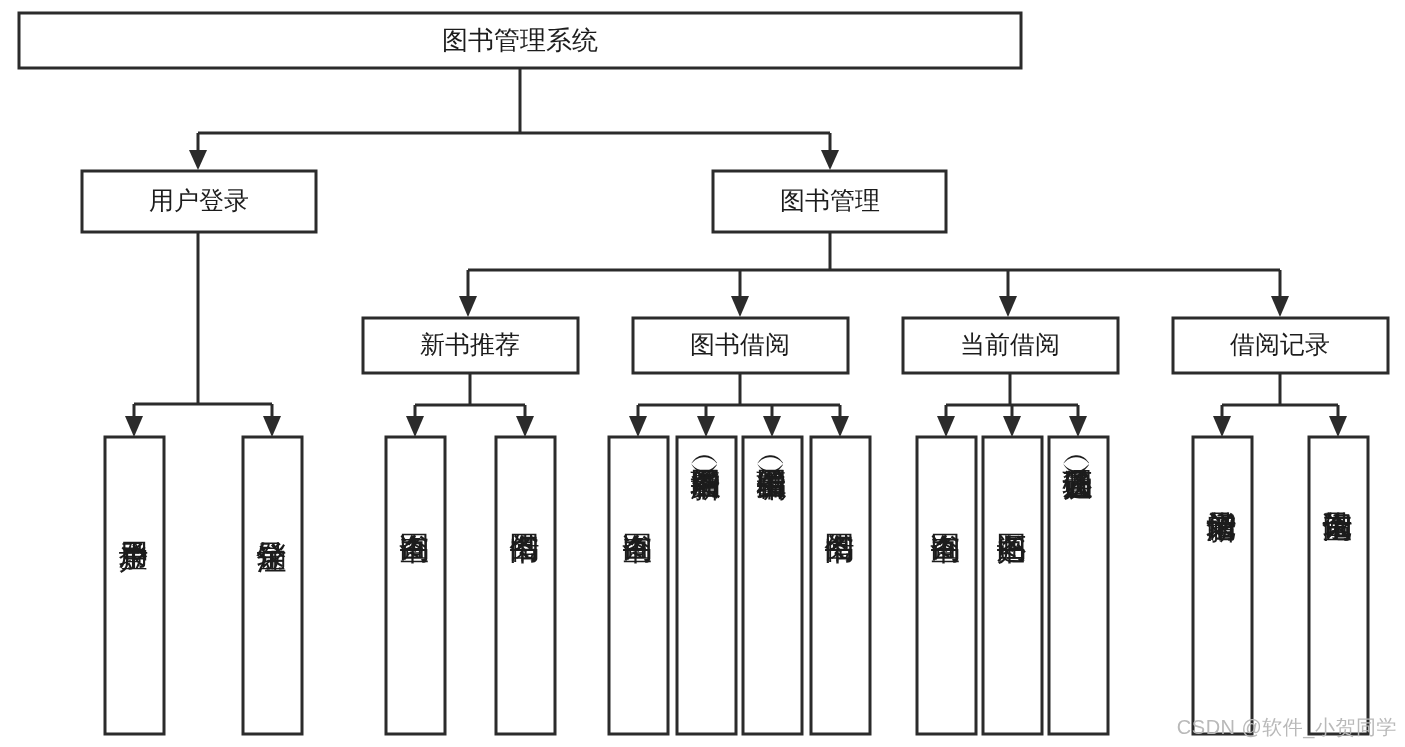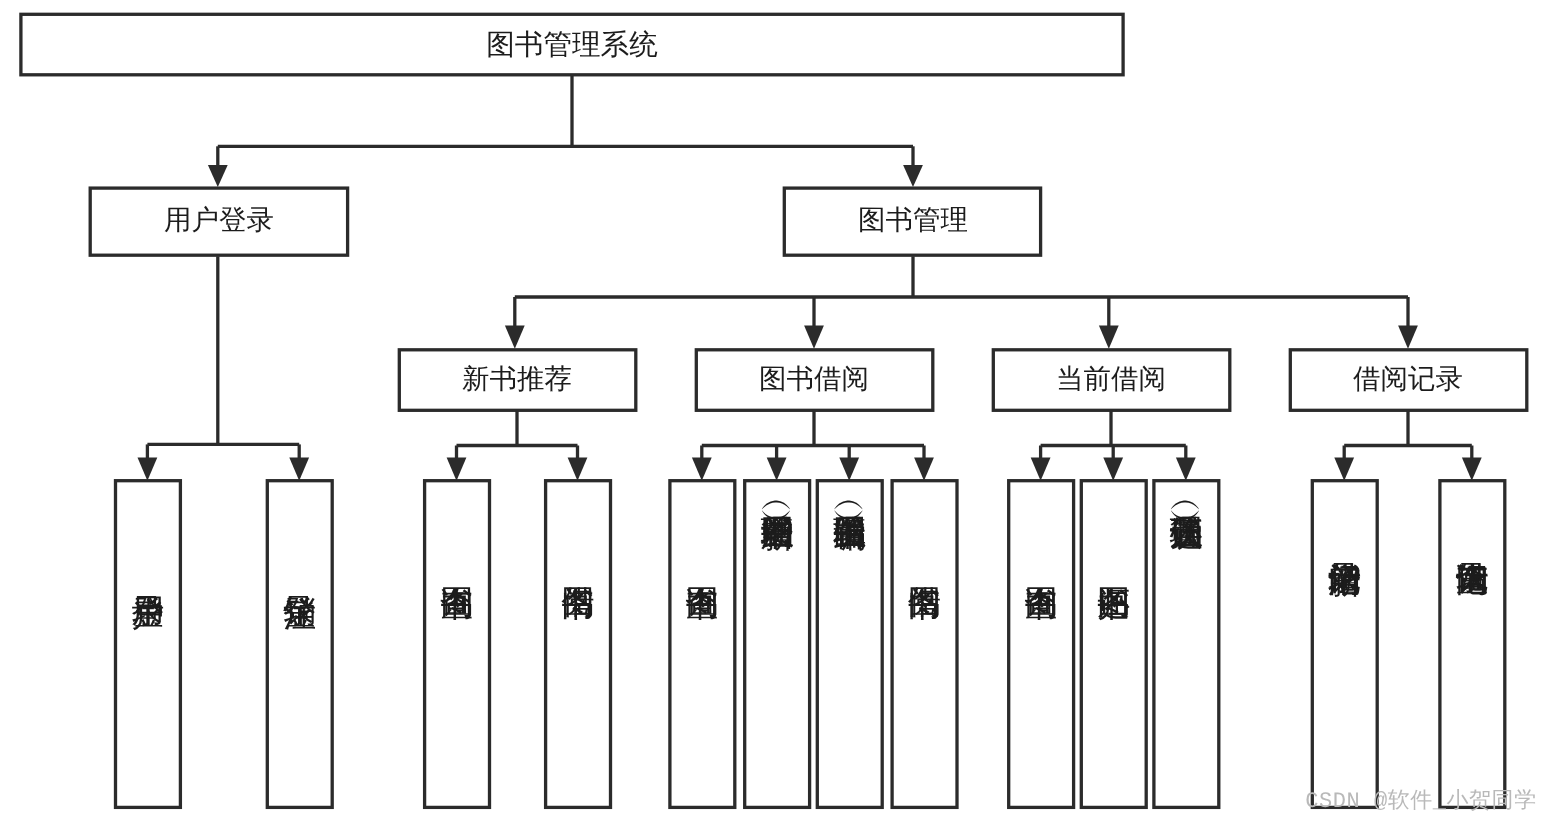--- a/index.html
+++ b/index.html
@@ -53,21 +53,21 @@
     fill: none;
   }
   .arrow-head {
     fill: #2b2b2b;
     stroke: none;
   }
   .watermark {
     position: absolute;
     right: 8px;
     bottom: 6px;
-    font-family: Liberation Mono, monospace;
+    font-family: Liberation Sans, sans-serif;
     font-size: 20px;
     color: #b9b9b9;
     white-space: nowrap;
     letter-spacing: 0.5px;
     margin-left: 24px;
   }
 </style>
 </head>
 <body>
 

